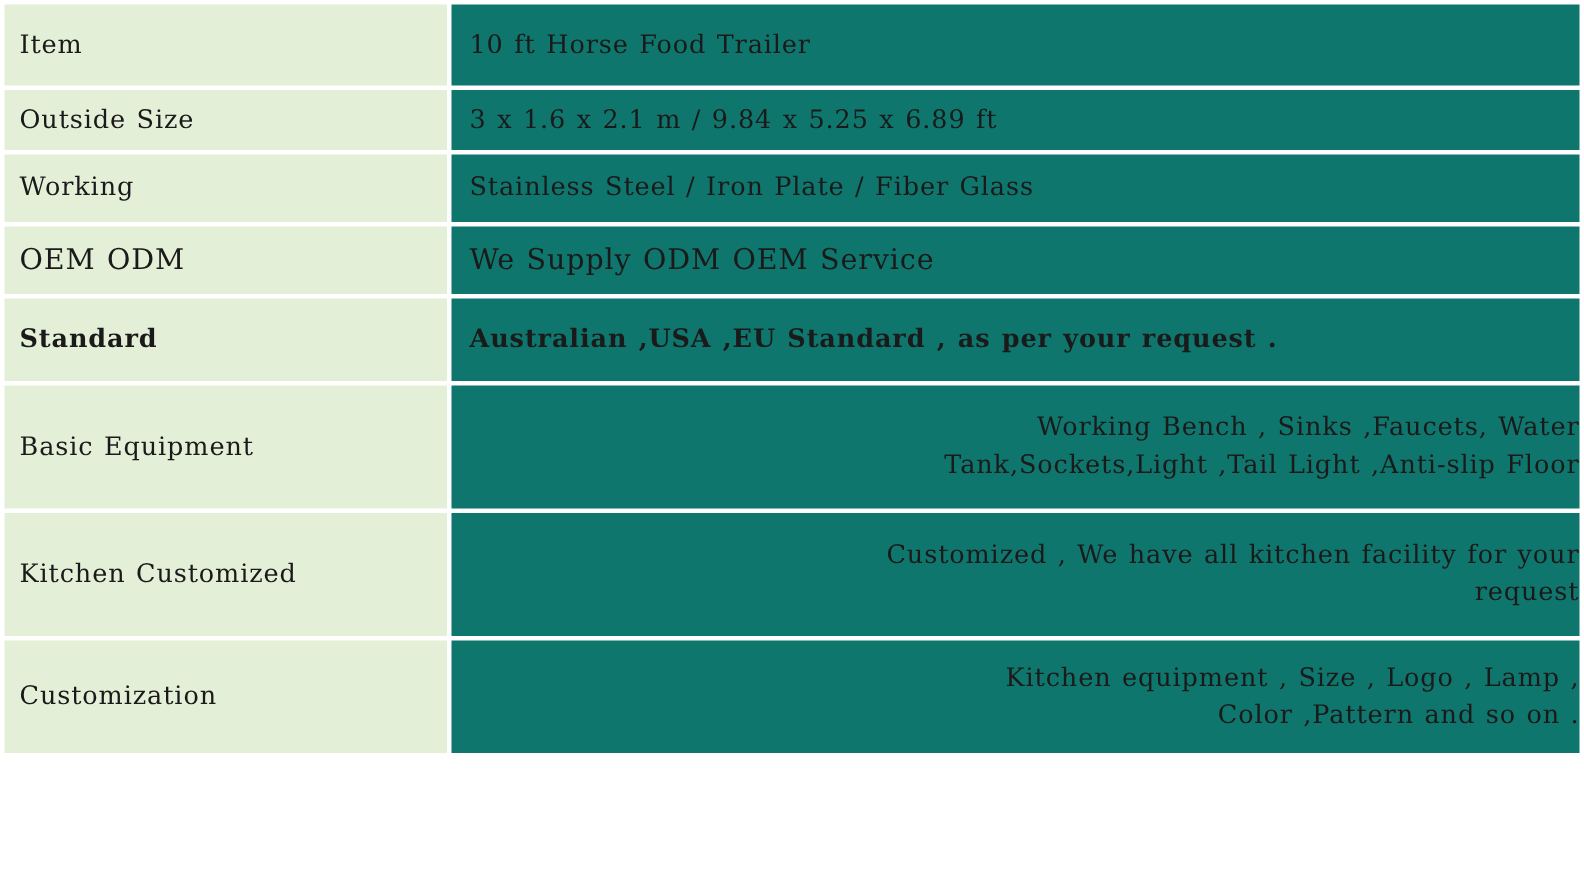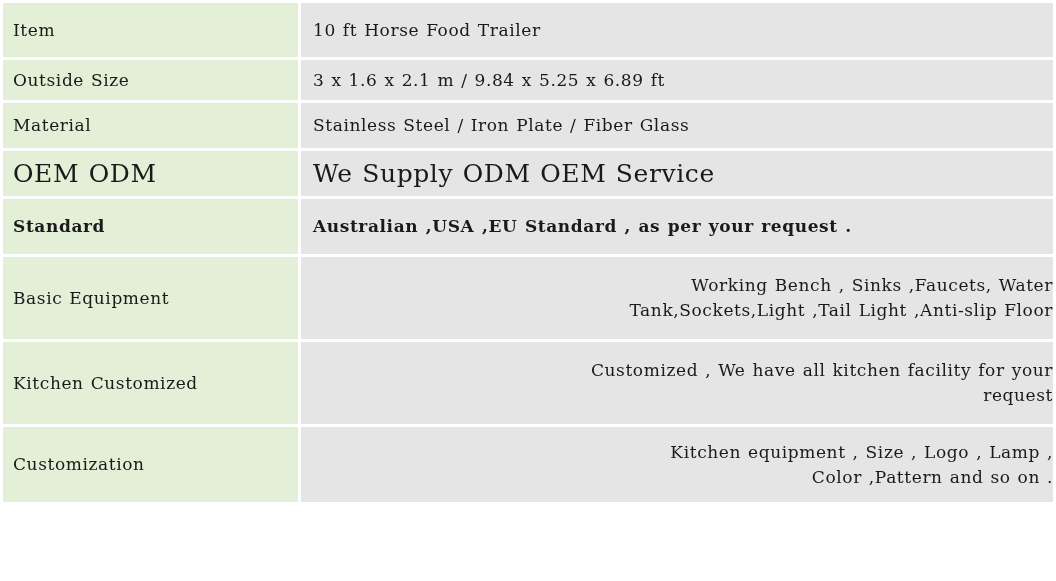--- a/index.html
+++ b/index.html
@@ -27,36 +27,36 @@
     font-size: 17px;
     line-height: 1.42;
     letter-spacing: 0.6px;
     word-spacing: 1px;
   }
   td.key-cell {
     width: 285px;
     background: #e3efd7;
   }
   td.val-cell {
-    background: #e5e5e5;
+    background: #0f766e;
     padding-left: 12px;
   }
   
   tr.r0 td { height: 54px; }
   tr.r1 td { height: 40px; }
   tr.r2 td { height: 55px; }
   tr.r3 td { height: 45px; }
   tr.r4 td { height: 45px; }
   tr.r5 td { height: 55px; font-weight: bold; }
   tr.r6 td { height: 82px; }
   tr.r7 td { height: 82px; }
   tr.r8 td { height: 75px; }
 
   
-  tr.r4 td { font-size: 25px; }
+  tr.r4 td { font-size: 19px; }
 
   .val-line { display: block; white-space: nowrap; }
   .multi .val-line { line-height: 1.45; text-align: right; }
 </style>
 </head>
 <body>
 
 <table class="spec-table">
   <tbody>
 
@@ -69,21 +69,21 @@
 
     <tr class="r1">
       <td class="key-cell">Outside Size</td>
       <td class="val-cell">
         <span class="val-line">3 x 1.6 x 2.1 m / 9.84 x 5.25 x 6.89 ft</span>
       </td>
     </tr>
 
 
     <tr class="r3">
-      <td class="key-cell">Material</td>
+      <td class="key-cell">Working</td>
       <td class="val-cell">
         <span class="val-line">Stainless Steel / Iron Plate / Fiber Glass</span>
       </td>
     </tr>
 
     <tr class="r4">
       <td class="key-cell">OEM ODM</td>
       <td class="val-cell">
         <span class="val-line">We Supply ODM OEM Service</span>
       </td>

